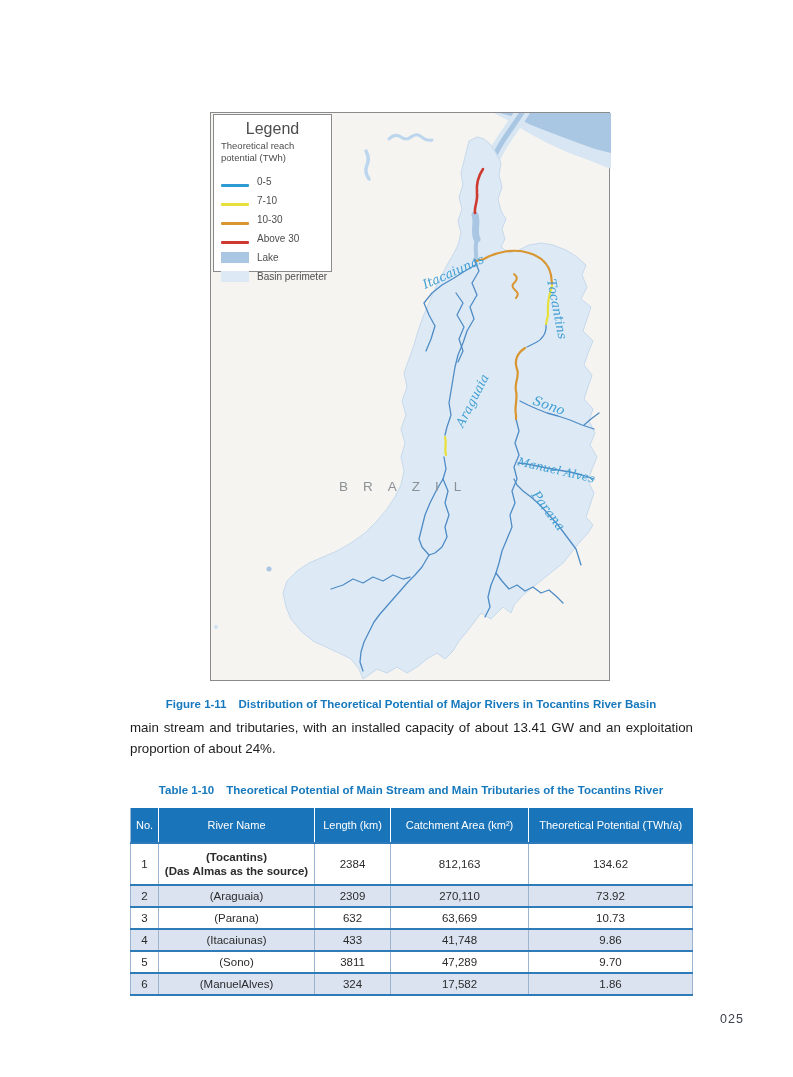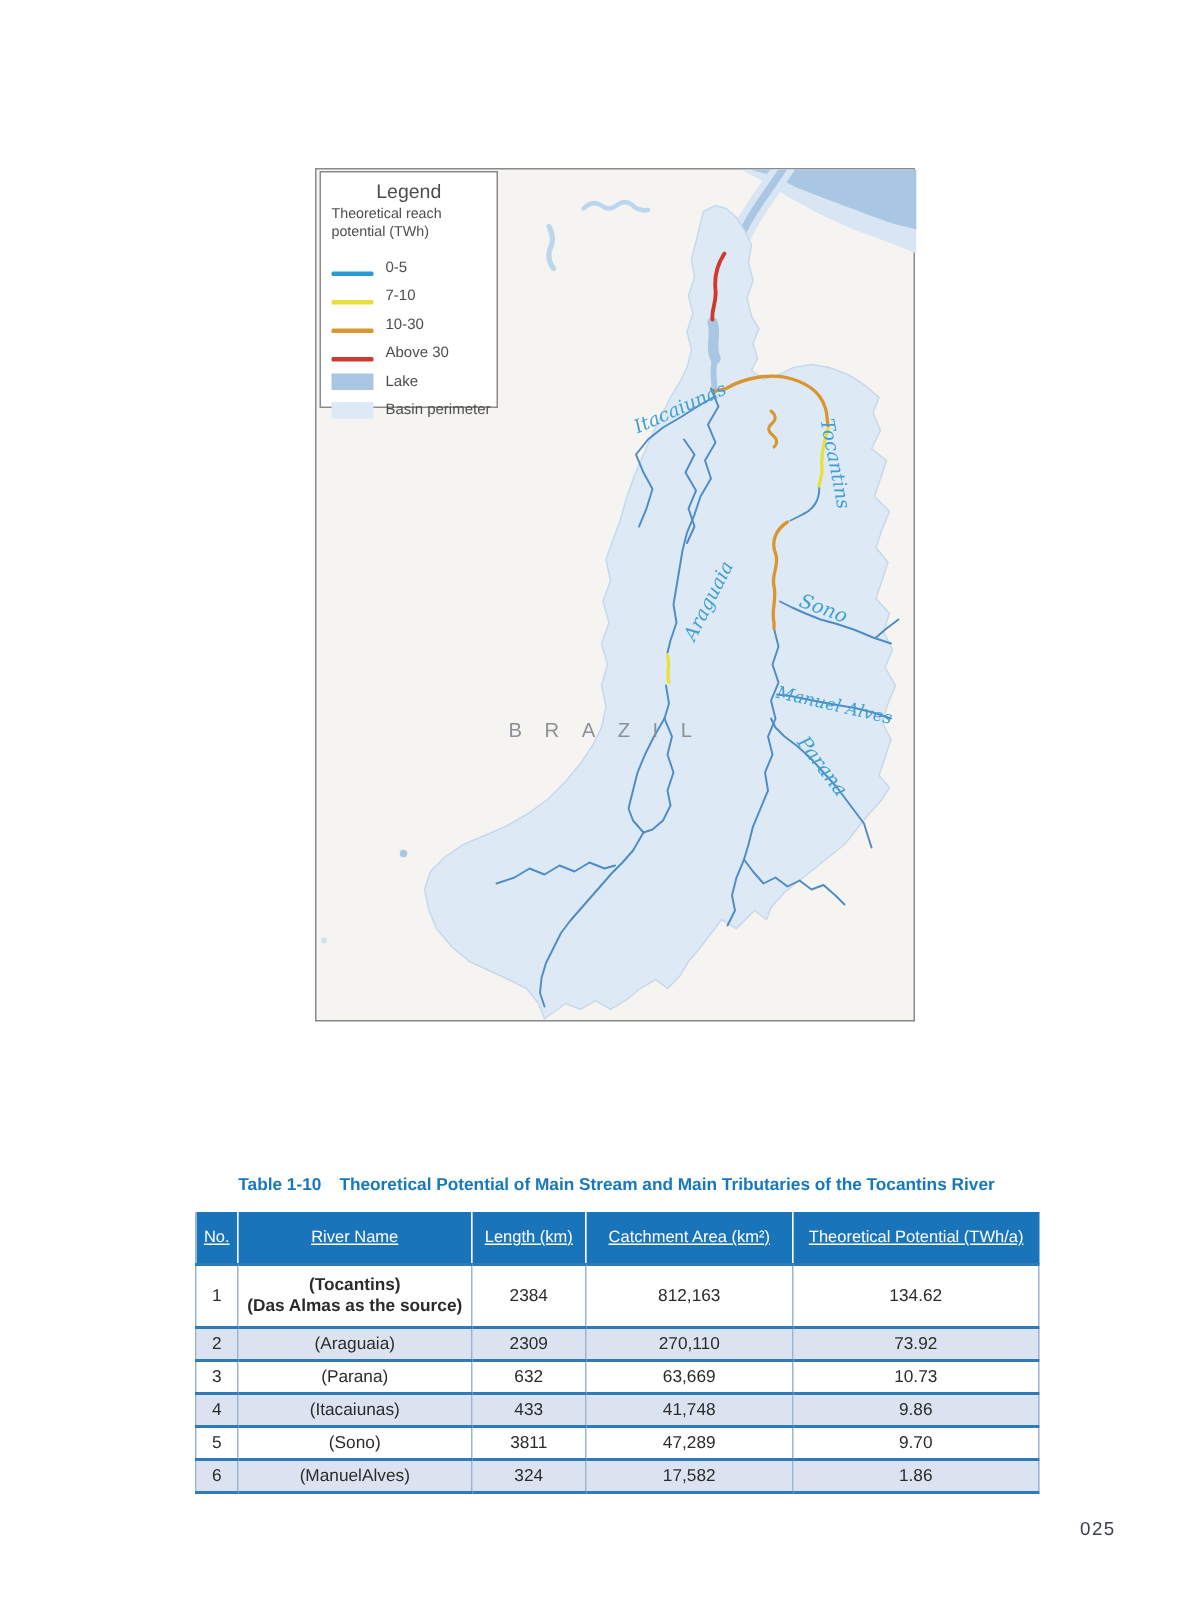--- a/index.html
+++ b/index.html
@@ -25,21 +25,21 @@
 
   
   .legend {
     position: absolute; left: 2px; top: 1px;
     width: 119px; height: 158px;
     background: #ffffff;
     border: 1px solid #8a8a8a;
     padding: 5px 7px 0 7px;
     color: #4d4d4d;
   }
-  .legend-title { text-align: center; font-size: 13px; margin-bottom: 2px; }
+  .legend-title { text-align: center; font-size: 16px; margin-bottom: 2px; }
   .legend-sub { font-size: 9.5px; line-height: 1.25; margin-bottom: 4px; }
   .legend-row { display: flex; align-items: flex-end; height: 19px; }
   .legend-sample { width: 28px; margin-right: 8px; flex: 0 0 28px; }
   .legend-line { height: 2.5px; border-radius: 1px; }
   .legend-swatch { height: 11px; }
   .legend-label { font-size: 10px; white-space: nowrap; }
 
   
   .fig-caption, .tbl-caption {
     position: absolute; left: 130px; width: 562px;
@@ -61,21 +61,20 @@
     position: absolute; left: 130px; top: 808px; width: 562px;
     border-collapse: collapse;
     font-size: 11.5px; color: #2b2b2b;
     table-layout: fixed;
   }
   .data-table th {
     background: #1a74b9; color: #ffffff; font-weight: normal;
     height: 35px; font-size: 11px;
     border-left: 1px solid #ffffff;
     padding: 0 2px;
-    text-decoration: underline;
   }
   .data-table th:first-child { border-left: 1px solid #9db4d0; }
   .data-table td {
     text-align: center; vertical-align: middle;
     border-left: 1px solid #9db4d0; border-right: 1px solid #9db4d0;
     border-top: 2px solid #2f7bb9;
     padding: 1px 2px;
     height: 22px;
   }
   .data-table tr.first td { height: 42px; }
@@ -191,21 +190,25 @@
       </div>
       <div class="legend-row">
         <div class="legend-sample">
             <div class="legend-swatch" style="background: rgb(221, 234, 246);"></div>
           </div>
         <div class="legend-label">Basin perimeter</div>
       </div>
     </div>
   </div>
 
-
+  <div class="fig-caption">
+    <span class="cap-label">Figure 1-11</span><span>Distribution of Theoretical Potential of Major Rivers in Tocantins River Basin</span>
+  </div>
+
+  <div class="body-par">main stream and tributaries, with an installed capacity of about 13.41 GW and an exploitation proportion of about 24%.</div>
 
   <div class="tbl-caption">
     <span class="cap-label">Table 1-10</span><span>Theoretical Potential of Main Stream and Main Tributaries of the Tocantins River</span>
   </div>
 
   <table class="data-table">
     <colgroup>
       <col style="width:28px">
         <col style="width:156px">
         <col style="width:76px">

